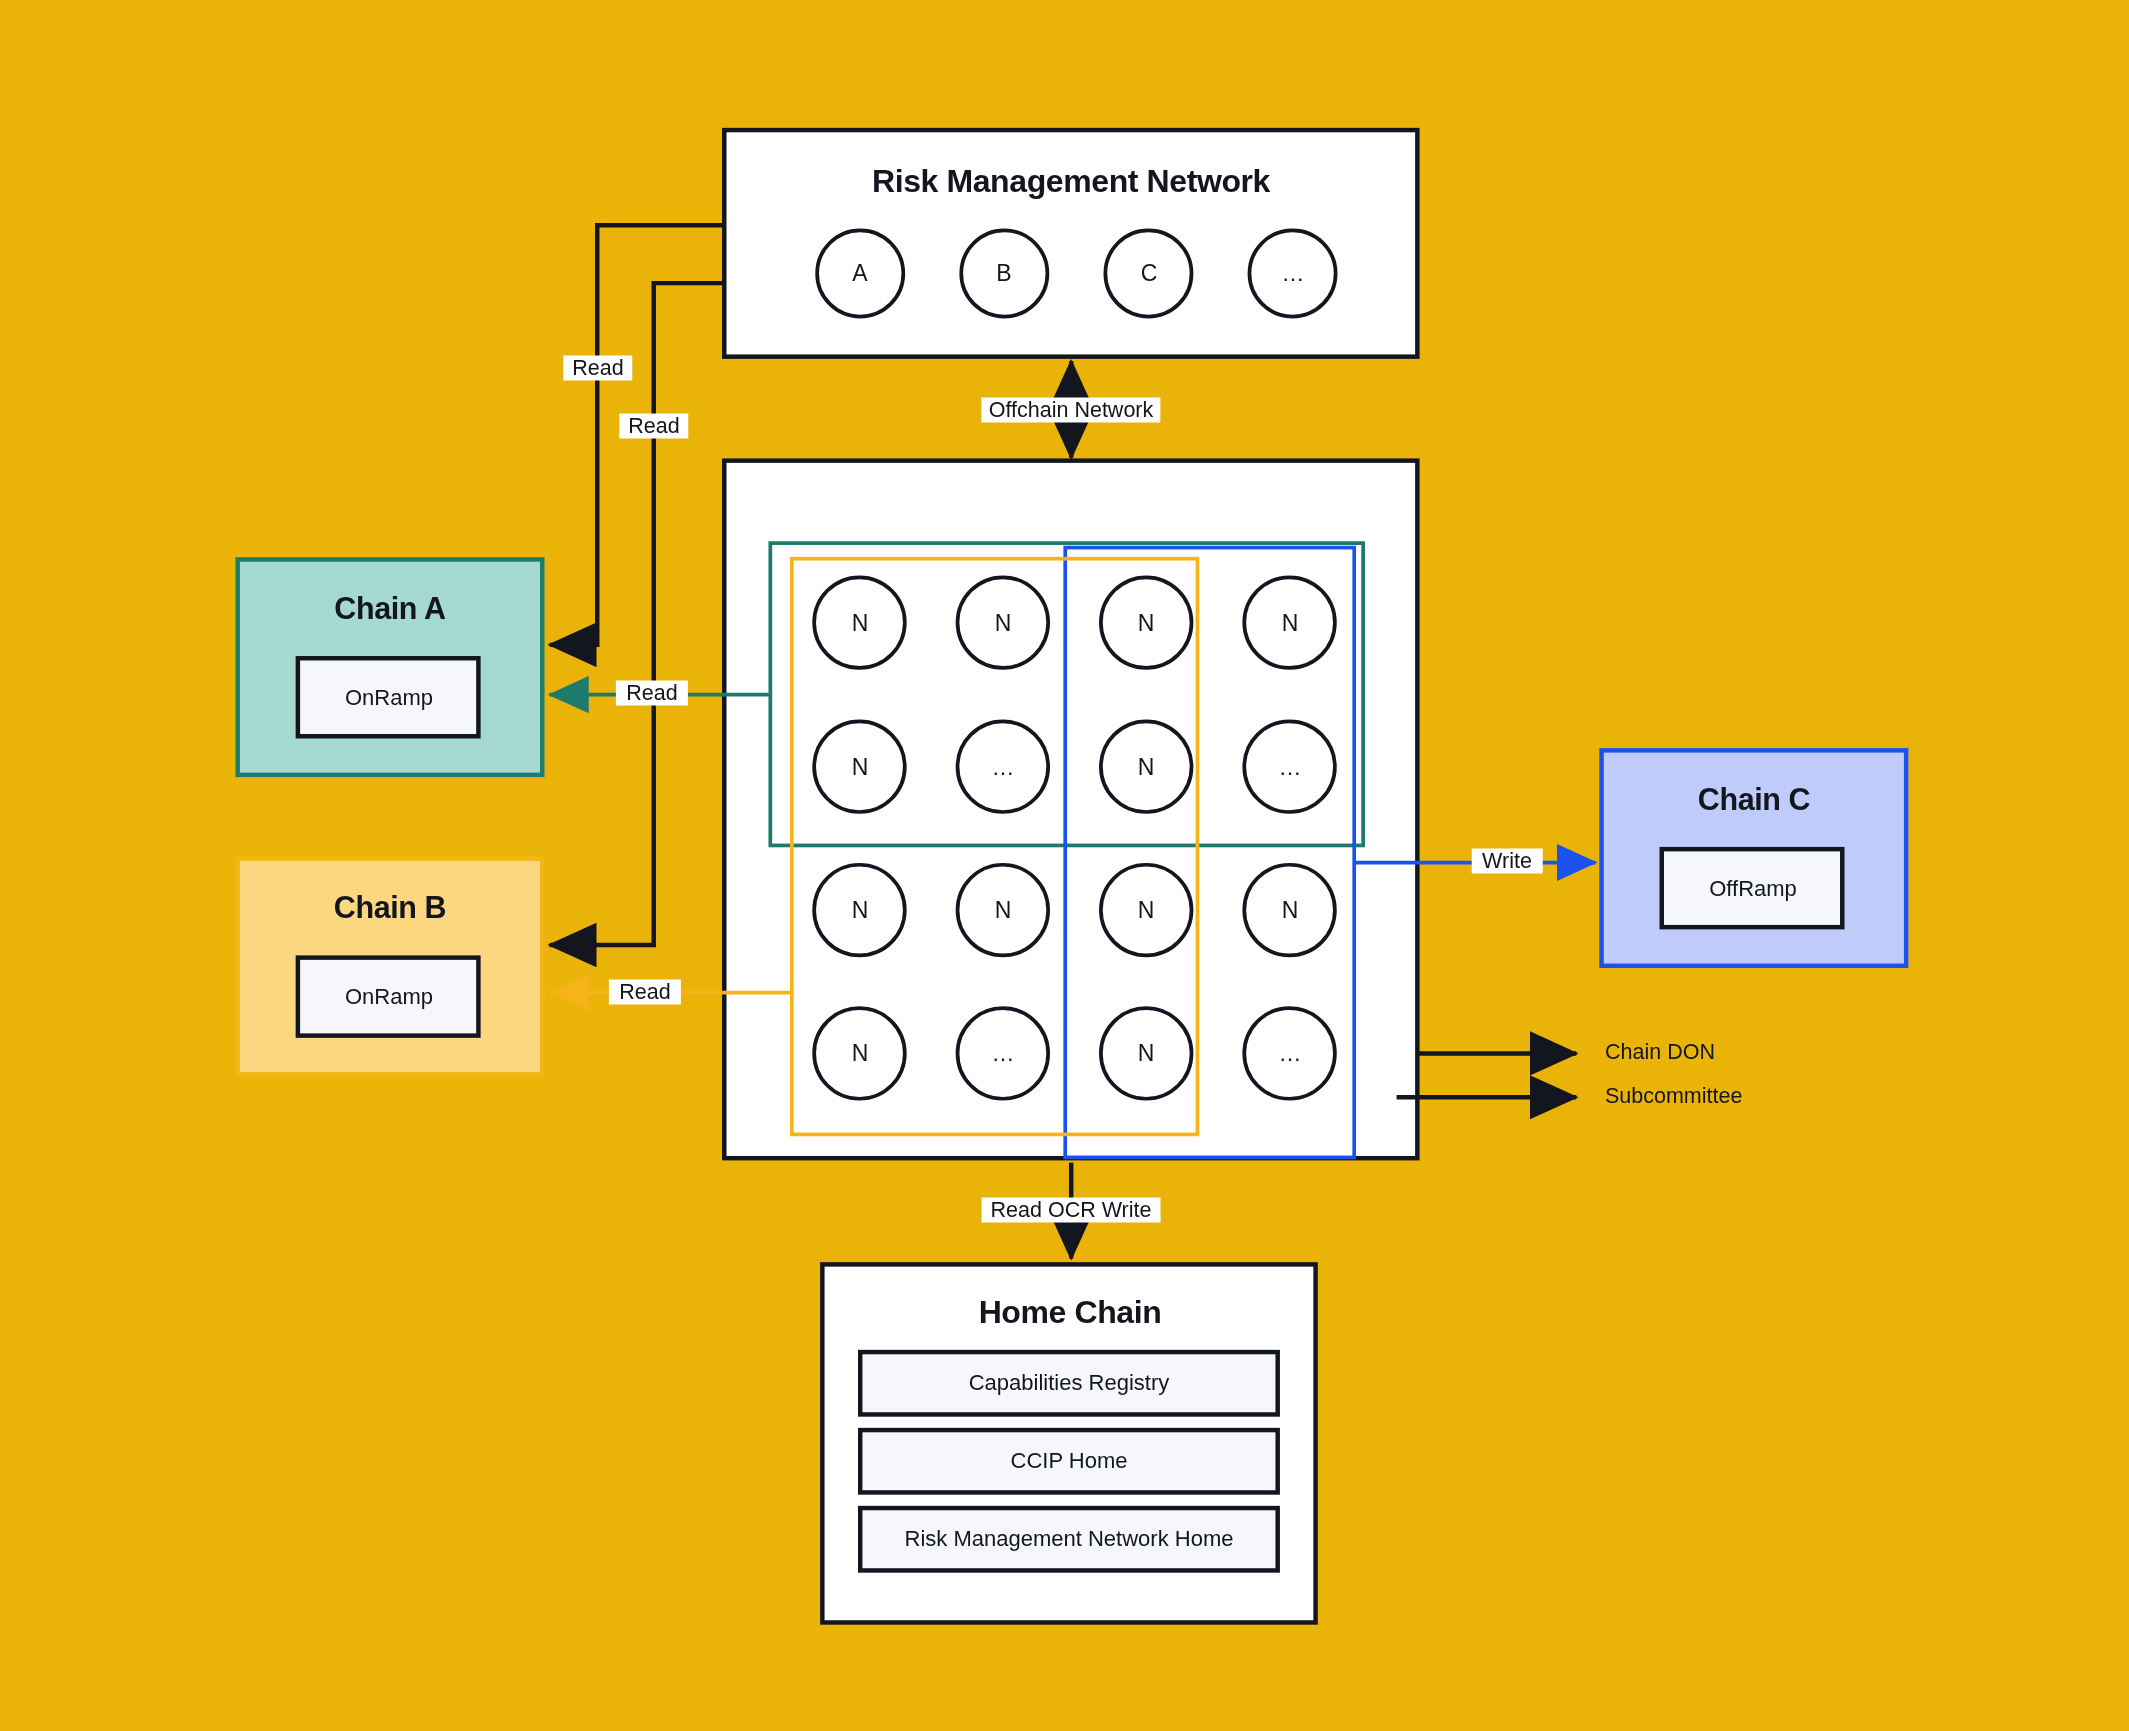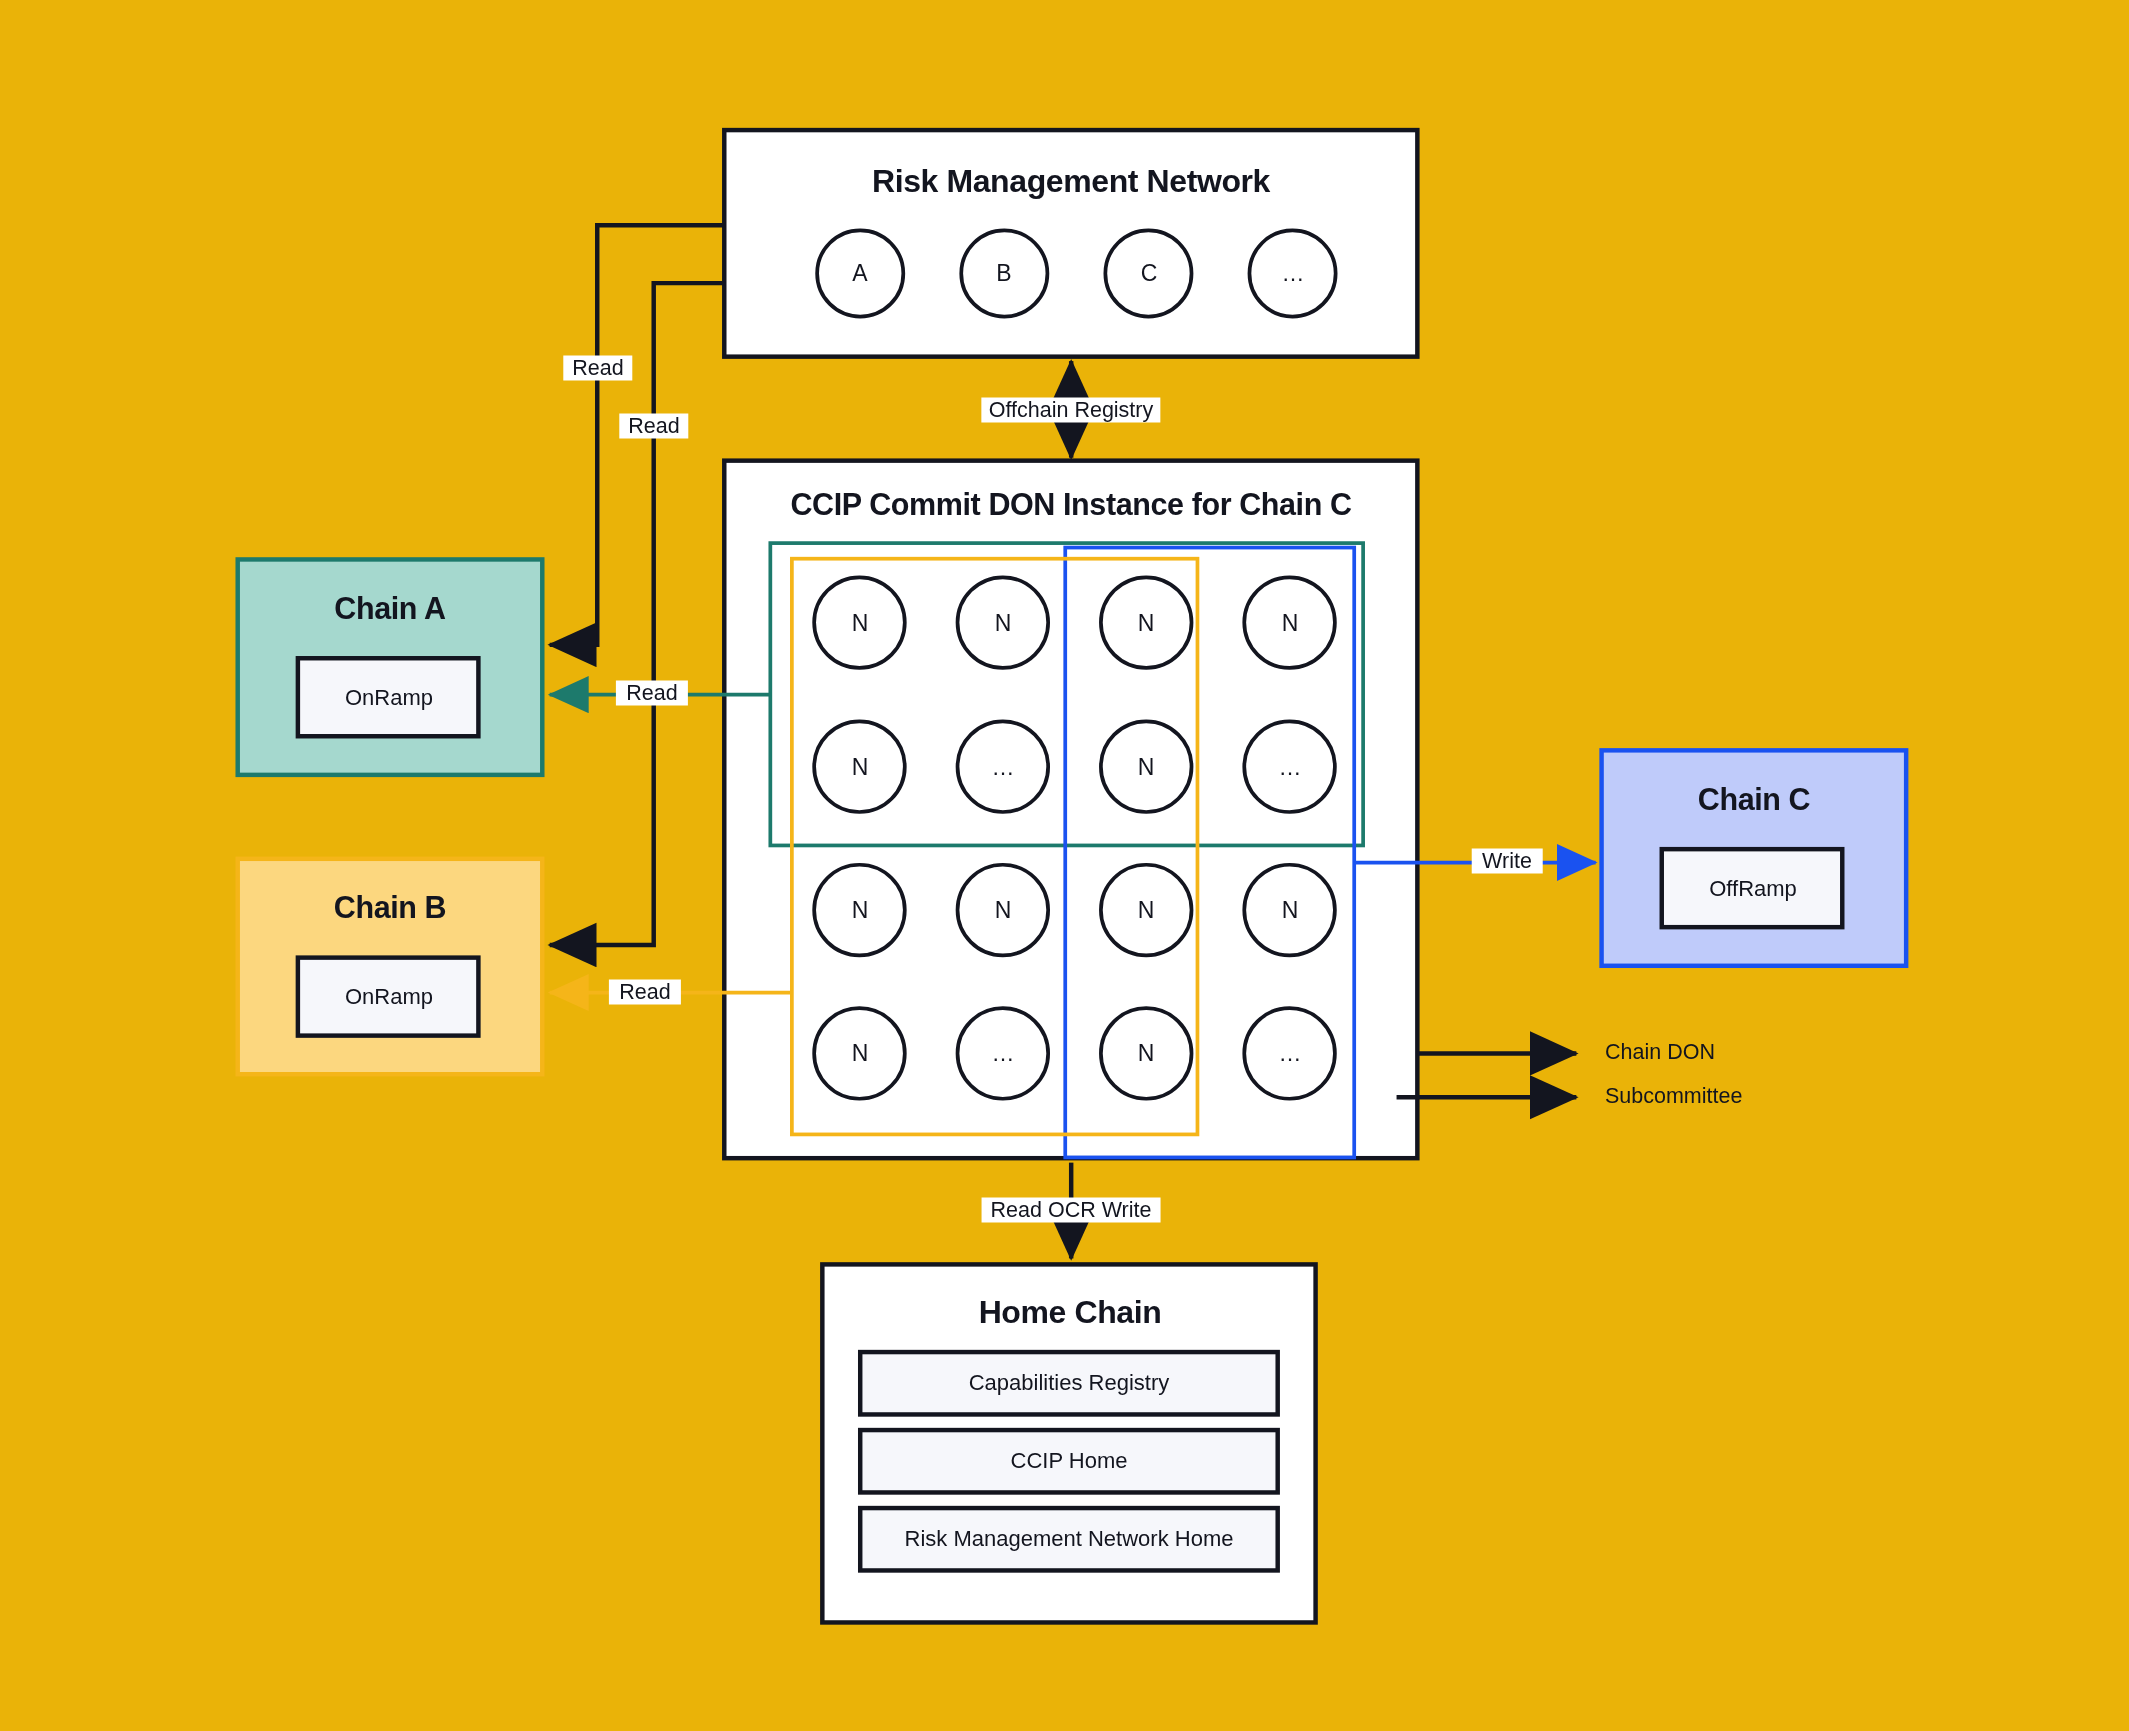--- a/index.html
+++ b/index.html
@@ -105,23 +105,22 @@
     <path d="M 1908 1418 L 2122 1418" fill="none" stroke="#13151f" stroke-width="6" marker-end="url(#arrowKs)"></path>
     <path d="M 1880 1477 L 2122 1477" fill="none" stroke="#13151f" stroke-width="6" marker-end="url(#arrowKs)"></path>
   </svg>
 
   <div class="lbl title-lg ctr" style="left:1071px;top:181px;">Risk Management Network</div>
   <div class="lbl node-txt ctr" style="left:860px;top:273px;">A</div>
   <div class="lbl node-txt ctr" style="left:1004px;top:273px;">B</div>
   <div class="lbl node-txt ctr" style="left:1149px;top:273px;">C</div>
   <div class="lbl node-txt ctr" style="left:1293px;top:273px;">…</div>
 
-  <div class="lbl edge-txt ctr" style="left:1071px;top:410px;background:#ffffff;padding:0 7.4px;">Offchain Registry</div>
+  <div class="lbl edge-txt ctr" style="left:1071px;top:410px;background:#ffffff;padding:0 7.4px;">Offchain Network</div>
 
-  <div class="lbl title-md ctr" style="left:1071px;top:504px;">CCIP Commit DON Instance for Chain C</div>
 
   <div class="lbl node-txt ctr" style="left:860px;top:623px;">N</div>
   <div class="lbl node-txt ctr" style="left:1003px;top:623px;">N</div>
   <div class="lbl node-txt ctr" style="left:1146px;top:623px;">N</div>
   <div class="lbl node-txt ctr" style="left:1290px;top:623px;">N</div>
 
   <div class="lbl node-txt ctr" style="left:860px;top:767px;">N</div>
   <div class="lbl node-txt ctr" style="left:1003px;top:767px;">…</div>
   <div class="lbl node-txt ctr" style="left:1146px;top:767px;">N</div>
   <div class="lbl node-txt ctr" style="left:1290px;top:767px;">…</div>

